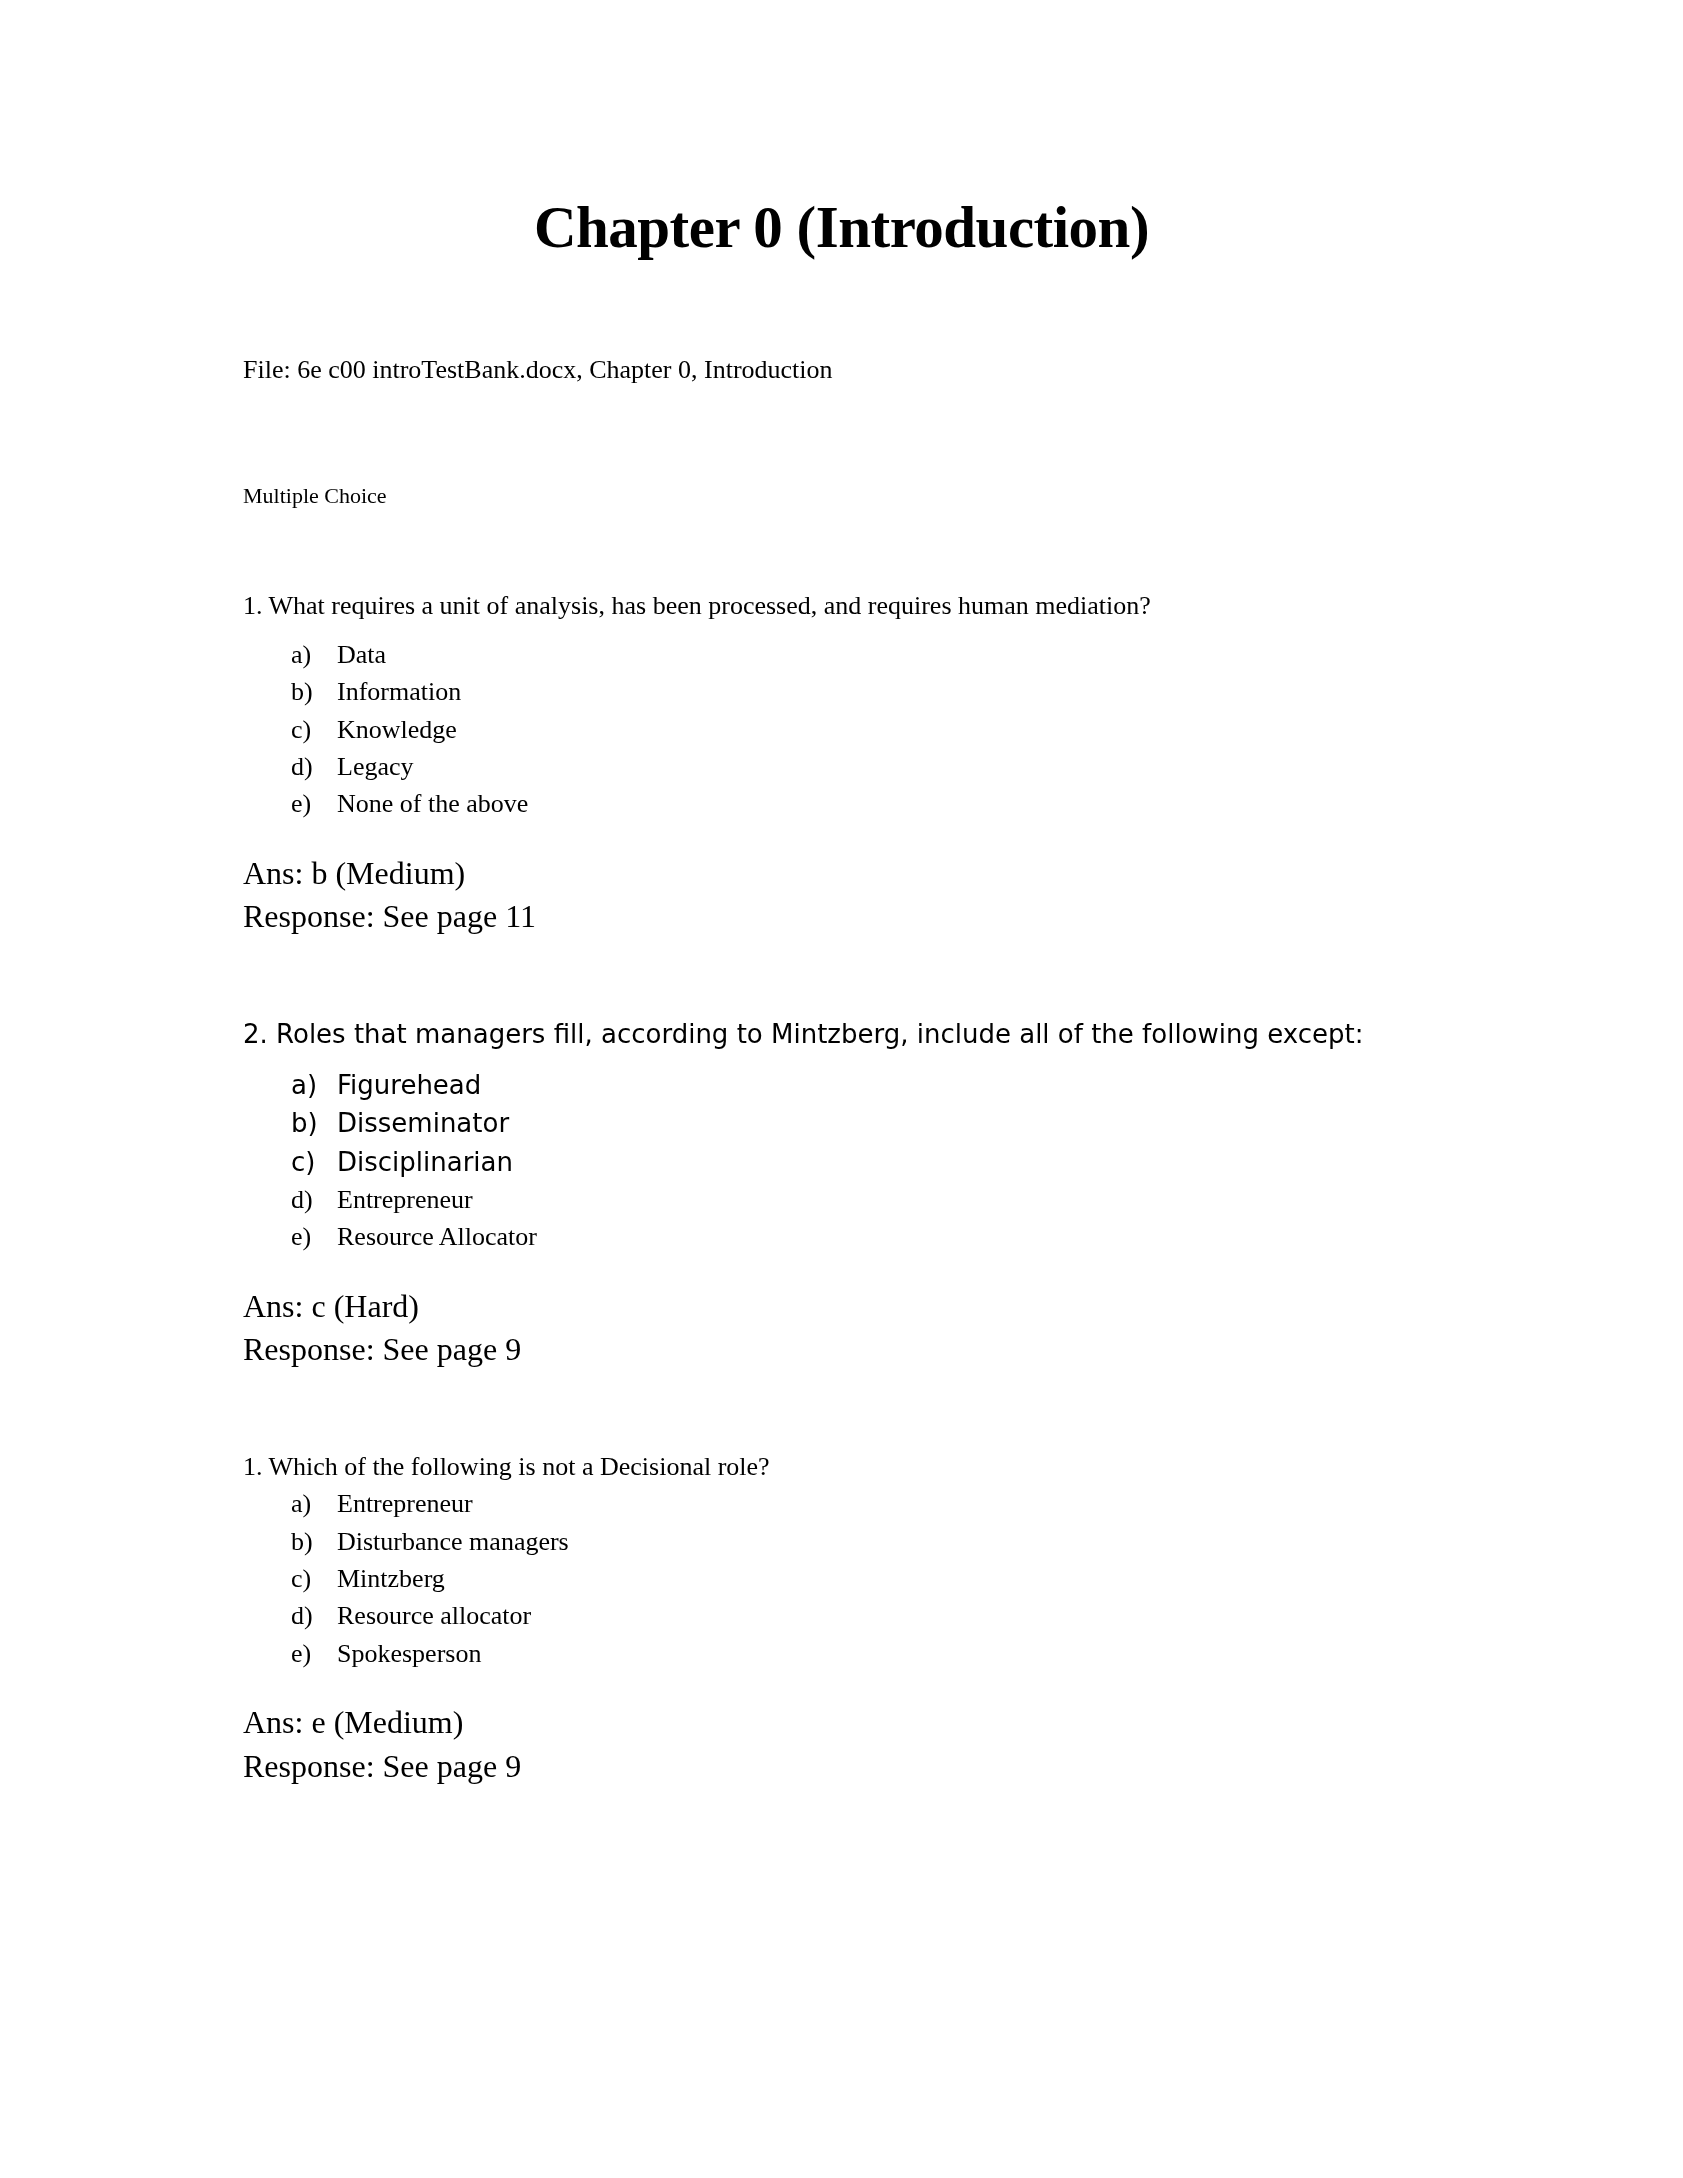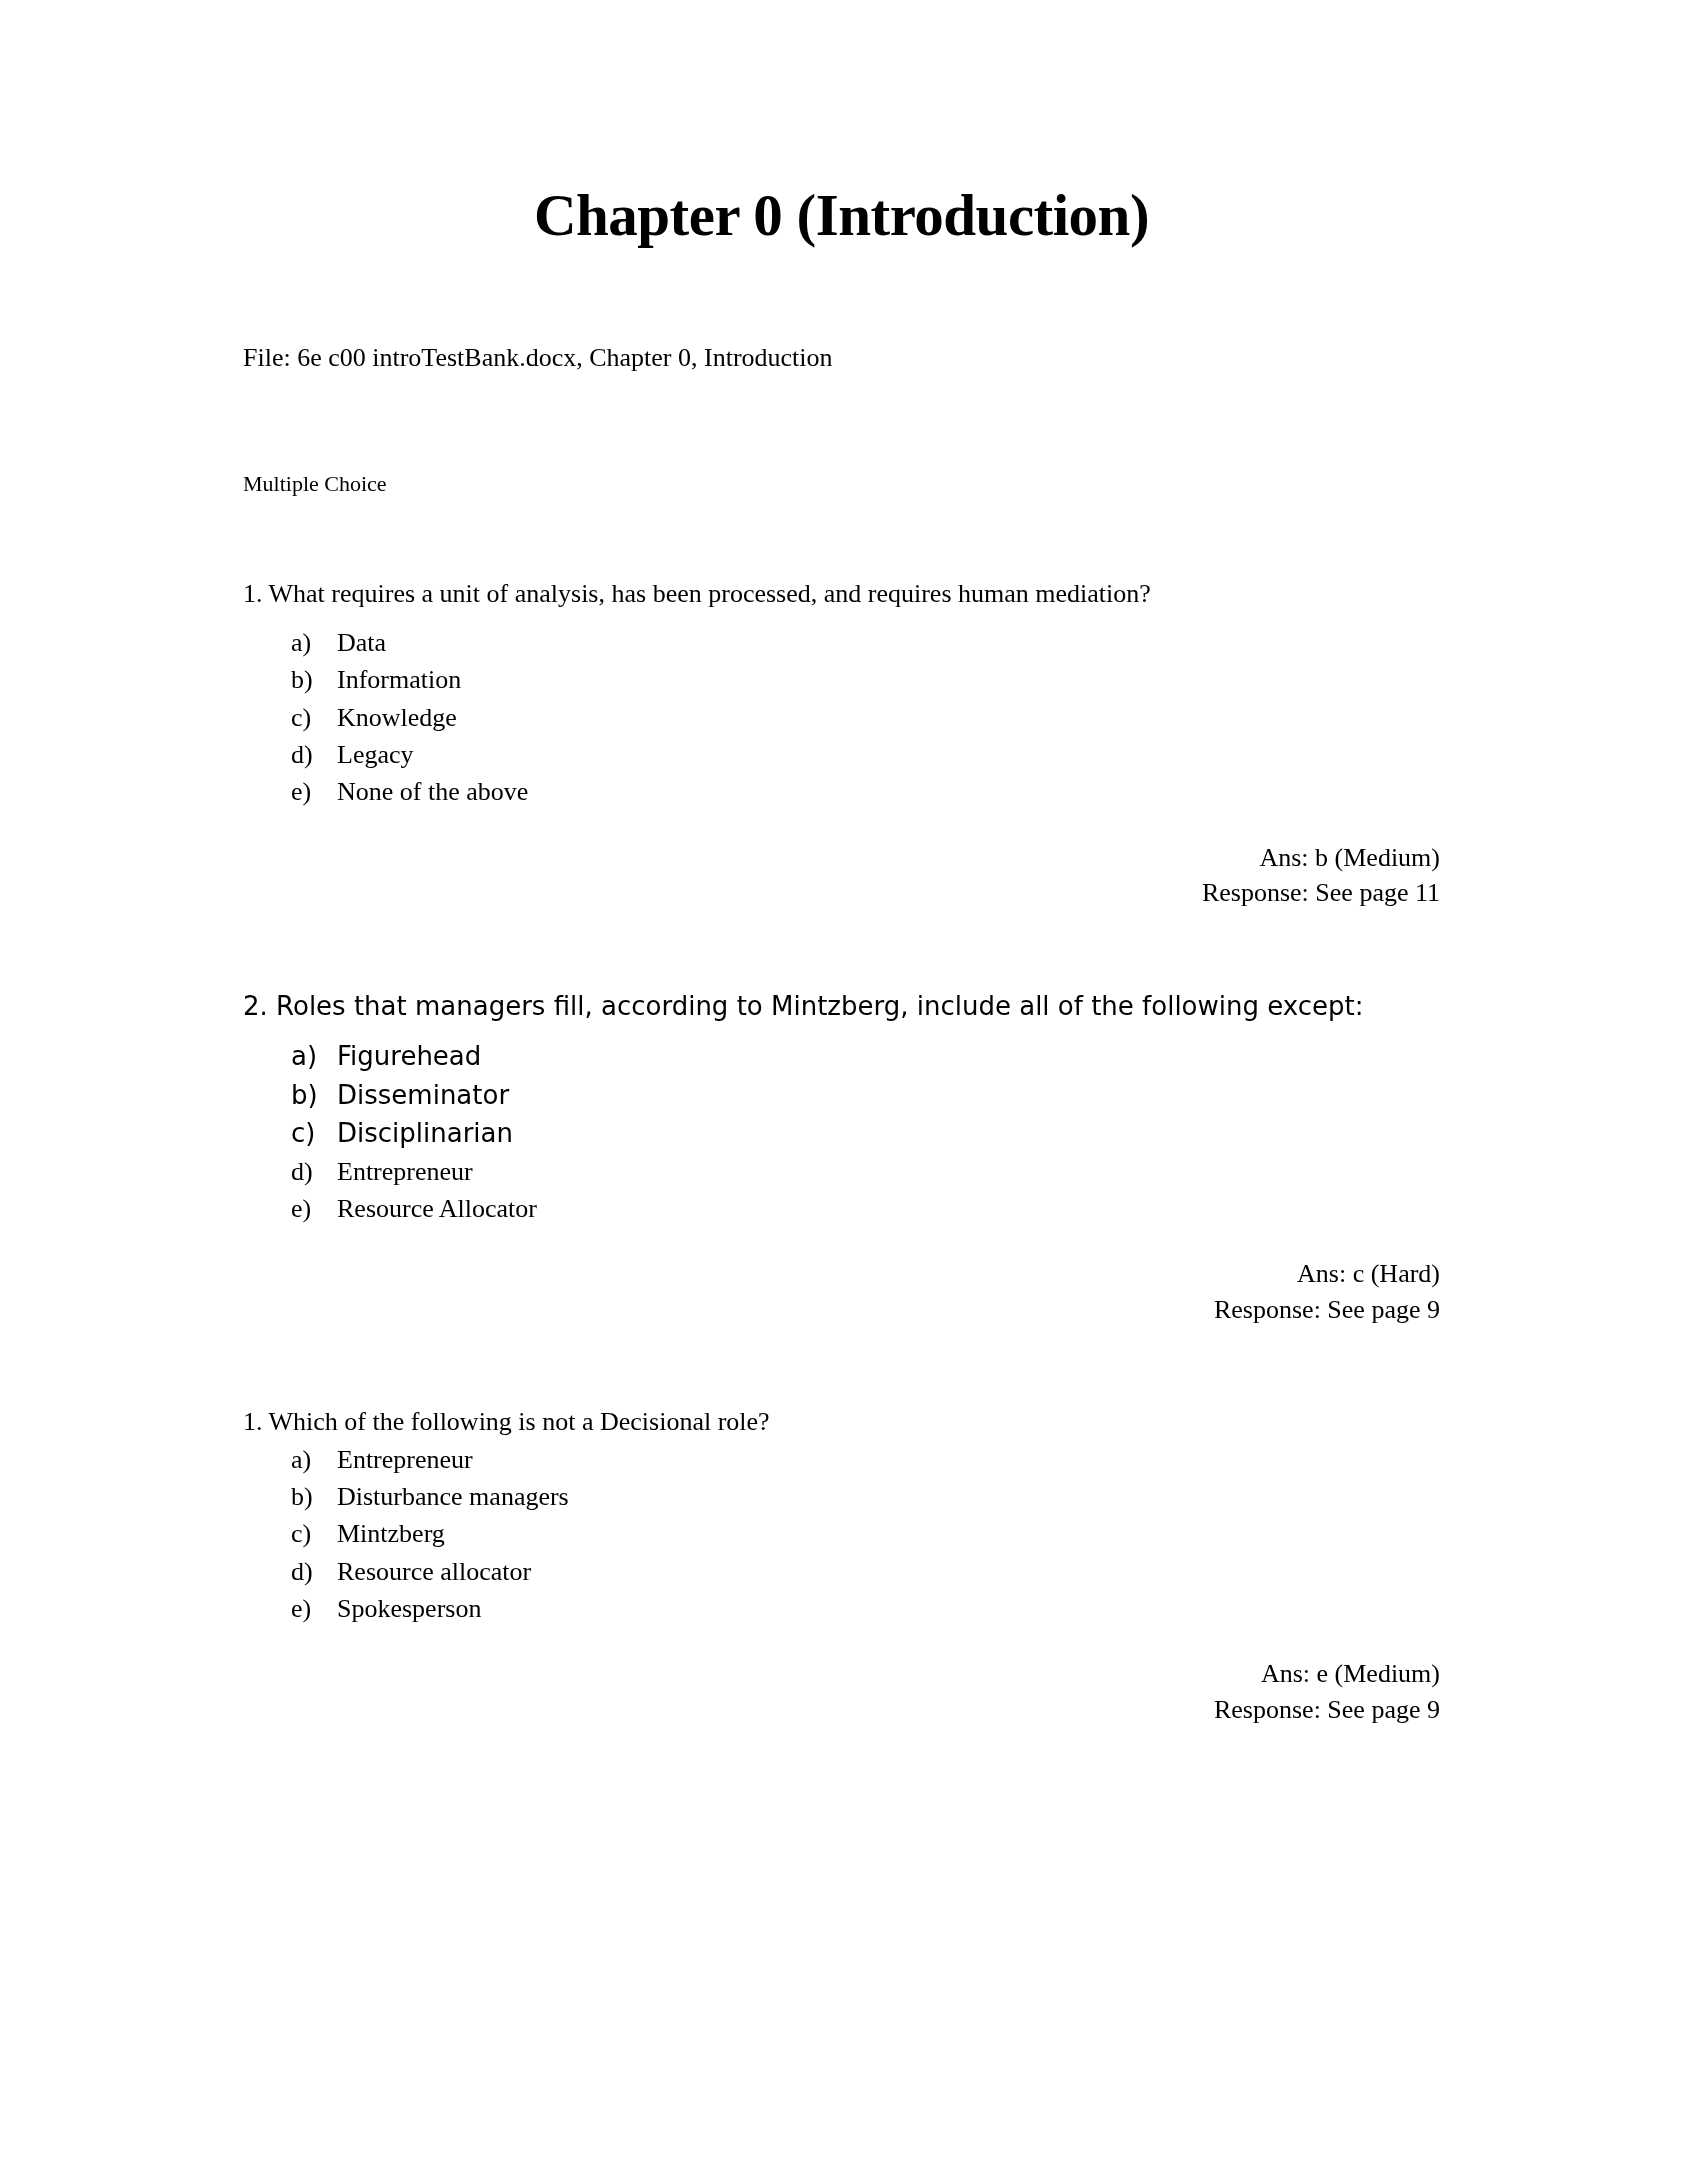--- a/index.html
+++ b/index.html
@@ -12,21 +12,21 @@
     height: 2178px;
     font-family: "Liberation Serif", serif;
     color: #000000;
     -webkit-font-smoothing: antialiased;
   }
   .page {
     position: relative;
     width: 1683px;
     height: 2178px;
     box-sizing: border-box;
-    padding: 0 243px;
+    padding: 12px 243px;
     background: #ffffff;
   }
   .doc-title {
     text-align: center;
     font-family: "Liberation Serif", serif;
     font-weight: bold;
     font-size: 59px;
     line-height: 1.1;
     margin: 0;
     padding-top: 183px;
@@ -74,23 +74,22 @@
     width: 46px;
     flex: 0 0 46px;
   }
   ol.choices li.sans {
     font-family: "DejaVu Sans", sans-serif;
     line-height: 1.44;
     margin-bottom: 1px;
   }
   .answer-block {
     margin-top: 30px;
-    font-size: 26px;
+    font-size: 32px;
     line-height: 1.36;
-    text-align: right;
   }
   .answer-block div {
     white-space: pre;
   }
 </style>
 </head>
 <body>
 
 <div class="page">
 

